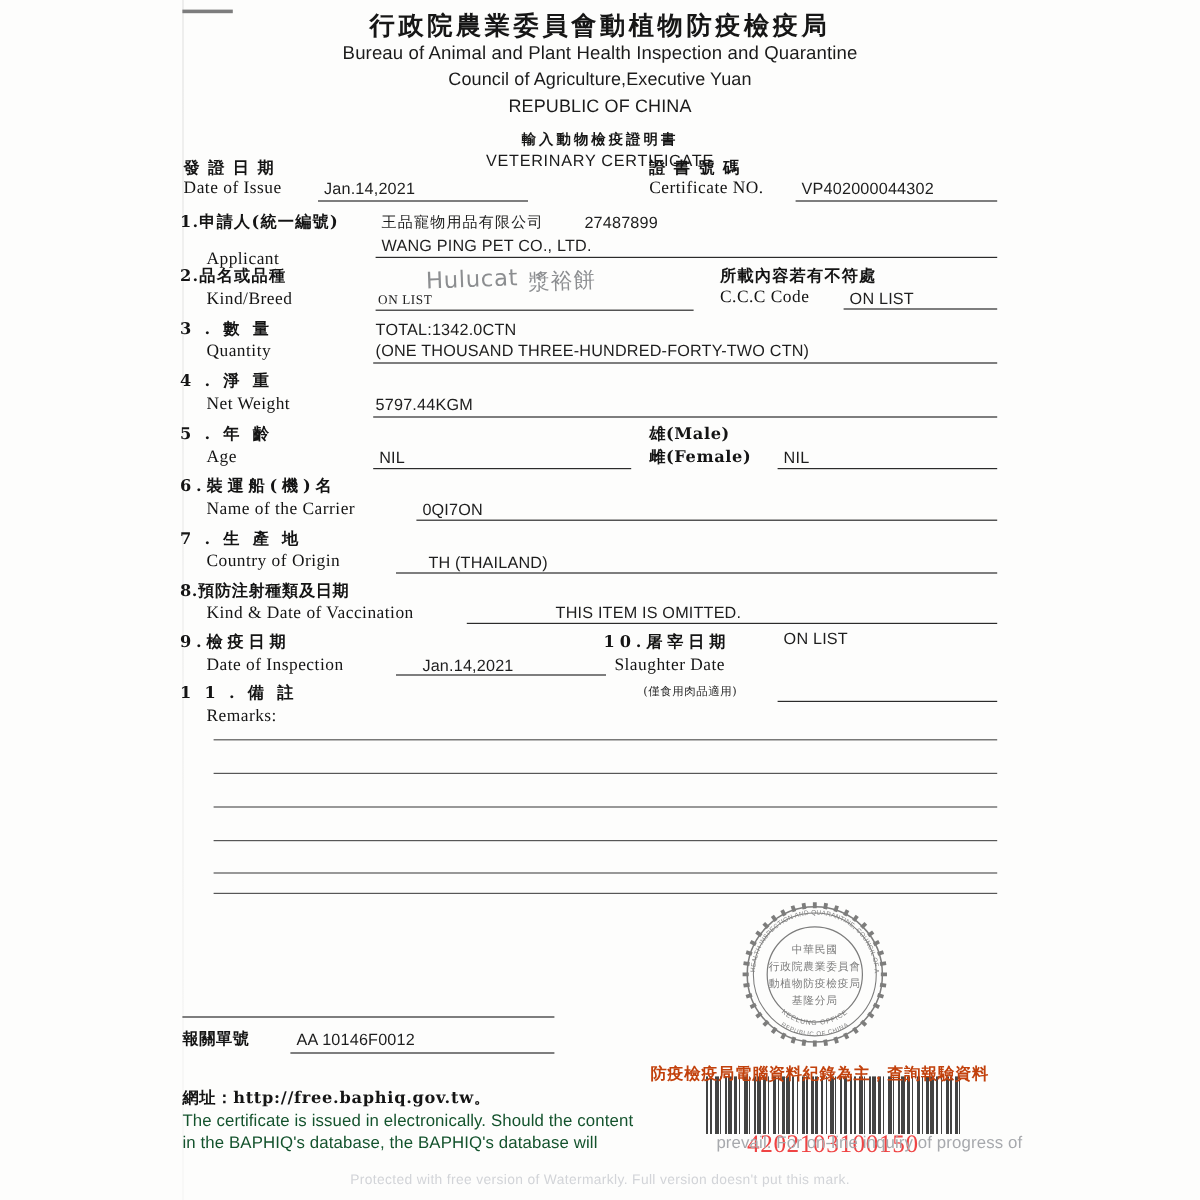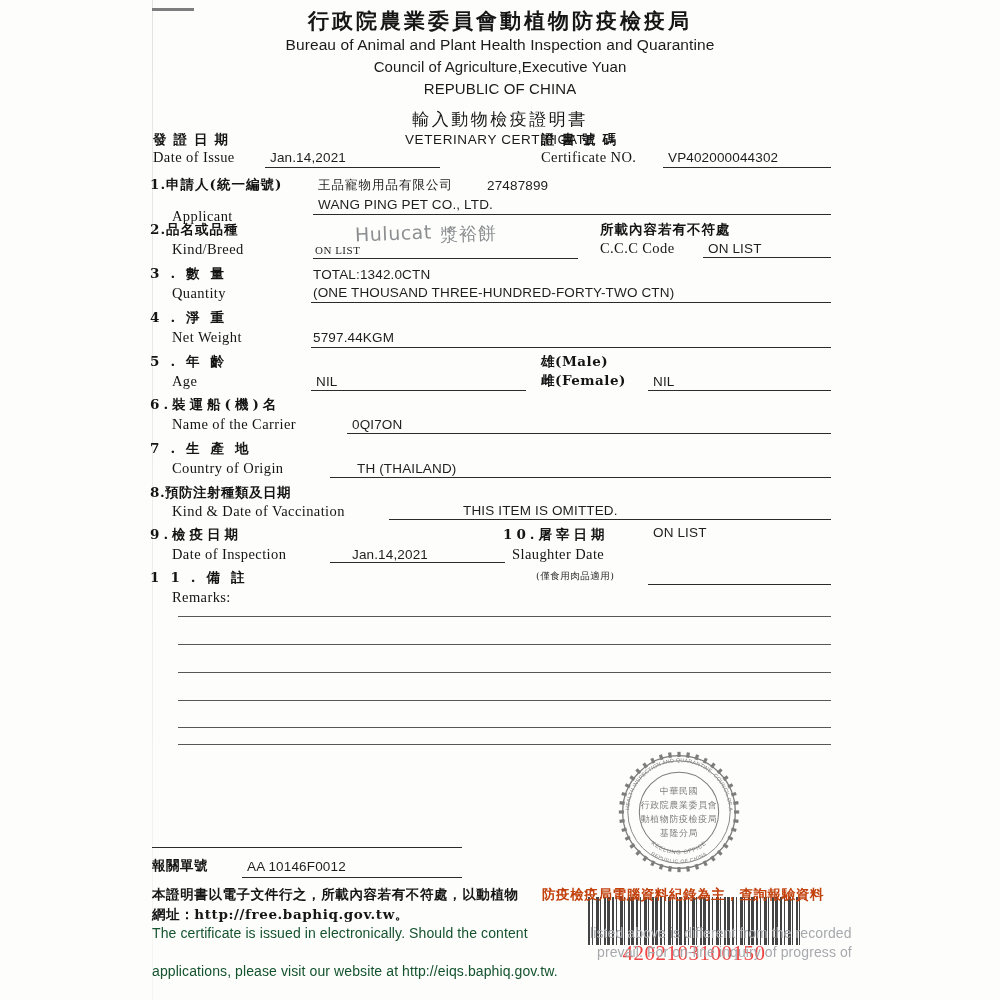--- a/index.html
+++ b/index.html
@@ -54,22 +54,22 @@
   .hdr-en {
     font-family: "Liberation Sans", sans-serif;
     font-size: 15.5px;
     color: #1b1b1b;
     line-height: 1.42;
     letter-spacing: 0.1px;
   }
   .hdr-en.small { font-size: 15px; }
   .hdr-cn-sub {
     font-family: "DejaVu Serif", "Liberation Serif", serif;
-    font-size: 17px;
-    font-weight: 400;
+    font-size: 12px;
+    font-weight: 700;
     letter-spacing: 2.5px;
     margin-top: 9px;
     color: #161616;
   }
   .hdr-en-sub {
     font-family: "Liberation Sans", sans-serif;
     font-size: 13.5px;
     letter-spacing: 0.6px;
     color: #1b1b1b;
     margin-top: 1px;
@@ -425,23 +425,22 @@
   <div class="rule" style="left:152px; top:847px; width:310px;"></div>
   <div class="cn" style="left:152px; top:857px; letter-spacing:0.5px;">報關單號</div>
   <div class="val" style="left:247px; top:859px;">AA  10146F0012</div>
   <div class="rule" style="left:242px; top:877px; width:220px;"></div>
 
   <div class="barcode-wrap">
     <div class="barcode"></div>
     <div class="barcode-num">4202103100150</div>
   </div>
 
-  <div class="foot-cn" style="left:152px; top:886px;">本證明書以電子文件行之，所載內容若有不符處，以動植物</div>
   <div class="foot-cn fade" style="left:542px; top:886px;">防疫檢疫局電腦資料紀錄為主，查詢報驗資料</div>
   <div class="foot-cn" style="left:152px; top:906px;">網址：http://free.baphiq.gov.tw。</div>
 
   <div class="foot-en" style="left:152px; top:925px;">The certificate is issued in electronically. Should the content</div>
-  <div class="foot-en fade" style="left:590px; top:925px;">listed above is different from the recorded</div>
+  <div class="foot-en" style="left:152px; top:944px;">in the BAPHIQ's database, the BAPHIQ's database will</div>
   <div class="foot-en fade" style="left:597px; top:944px;">prevail. For on-line inquiry of progress of</div>
-  <div class="foot-en" style="left:152px; top:963px;">applications, please visit our website at http://eiqs.baphiq.gov.tw.</div>
-
+
+  <div class="watermark">Protected with free version of Watermarkly. Full version doesn't put this mark.</div>
 
 </div>
 
 </body></html>

